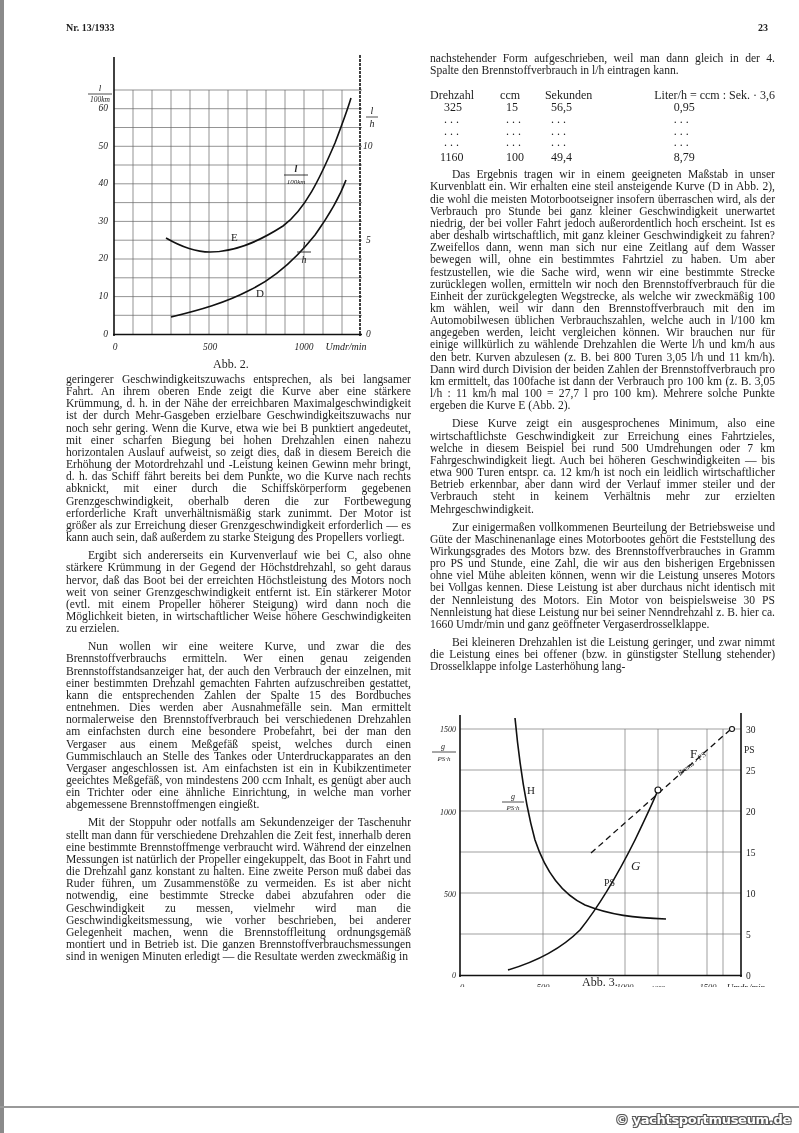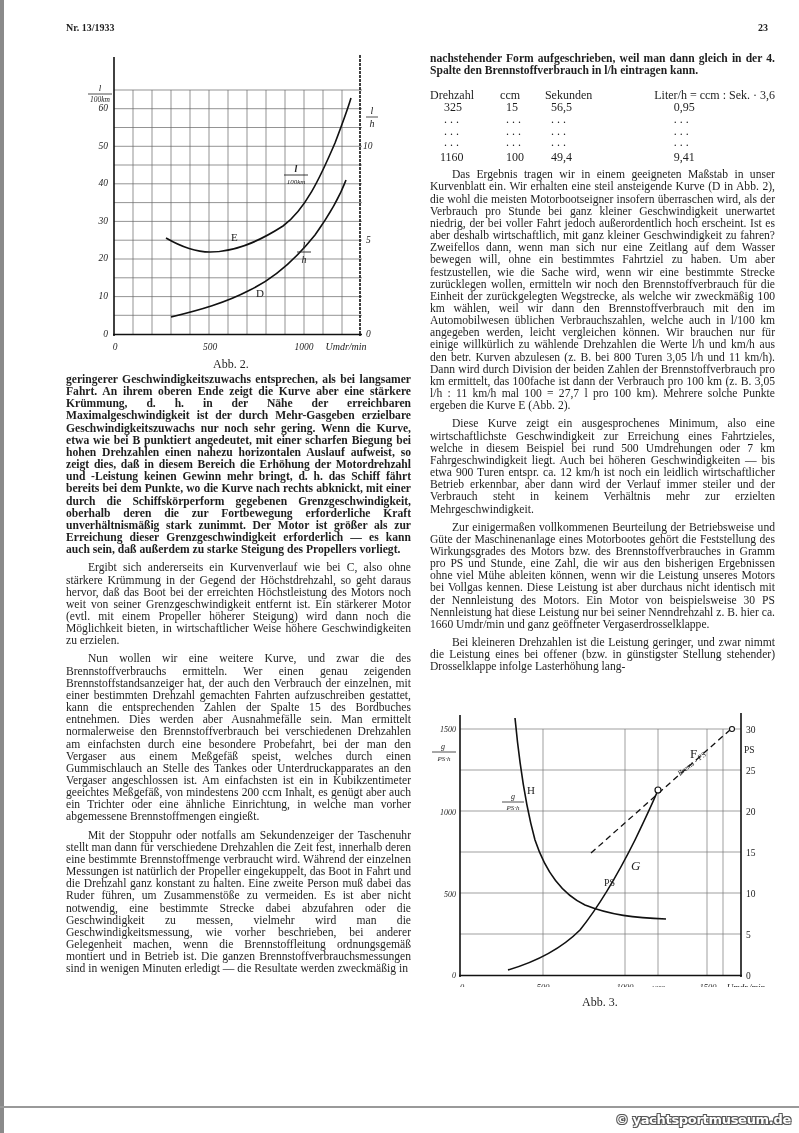--- a/index.html
+++ b/index.html
@@ -3,21 +3,21 @@
 <meta charset="utf-8">
 <style>
   html, body { margin: 0; padding: 0; background: #fff; }
   body { width: 799px; height: 1133px; position: relative; overflow: hidden;
          font-family: "Liberation Serif", "DejaVu Serif", serif; color: #1e1e1e; }
   .page-border { position: absolute; left: 0; top: 0; width: 4px; height: 1133px; background: #8a8a8a; }
   .hdr { position: absolute; top: 22px; font-size: 10px; font-weight: bold; }
   .col { position: absolute; font-size: 11.6px; line-height: 12.15px; text-align: justify; }
   .col p { margin: 0 0 6px 0; text-indent: 0; }
   .col p.ind { text-indent: 22px; }
-  .col p.noind { text-indent: 0; font-weight: bold; }
+  .col p.noind { text-indent: 0; }
   .caption { position: absolute; font-size: 12px; }
   svg text { font-family: "Liberation Serif", serif; }
   table.fuel { border-collapse: collapse; font-size: 12px; margin: 12px 0 6px 0; width: 100%; }
   table.fuel th { font-weight: normal; text-align: left; padding: 0; line-height: 13px; }
   table.fuel td { padding: 0; line-height: 11.6px; }
   .watermark { position: absolute; right: 8px; bottom: 6px; font-family: "DejaVu Sans", sans-serif;
                font-size: 13px; font-weight: bold; color: #fff; letter-spacing: -0.3px;
                text-shadow: -1px -1px 0 #555, 1px -1px 0 #555, -1px 1px 0 #555, 1px 1px 0 #555; }
   .rule { position: absolute; left: 0; right: 0; top: 1106px; height: 2px; background: #999; }
 </style>
@@ -153,21 +153,21 @@
       <tr>
           <td style="padding-left:14px">. . .</td>
           <td style="padding-left:14px">. . .</td>
           <td style="padding-left:14px">. . .</td>
           <td style="padding-left:54px">. . .</td>
         </tr>
       <tr>
           <td style="padding-left:10px;padding-top:3px">1160</td>
           <td style="padding-left:14px;padding-top:3px">100</td>
           <td style="padding-left:14px;padding-top:3px">49,4</td>
-          <td style="padding-left:54px;padding-top:3px">9,41</td>
+          <td style="padding-left:54px;padding-top:3px">8,79</td>
         </tr>
     </tbody>
   </table>
   <p class="ind">Das Ergebnis tragen wir in einem geeigneten Maßstab in unser Kurvenblatt ein. Wir erhalten eine steil ansteigende Kurve (D in Abb. 2), die wohl die meisten Motorbootseigner insofern überraschen wird, als der Verbrauch pro Stunde bei ganz kleiner Geschwindigkeit unerwartet niedrig, der bei voller Fahrt jedoch außerordentlich hoch erscheint. Ist es aber deshalb wirtschaftlich, mit ganz kleiner Geschwindigkeit zu fahren? Zweifellos dann, wenn man sich nur eine Zeitlang auf dem Wasser bewegen will, ohne ein bestimmtes Fahrtziel zu haben. Um aber festzustellen, wie die Sache wird, wenn wir eine bestimmte Strecke zurücklegen wollen, ermitteln wir noch den Brennstoffverbrauch für die Einheit der zurückgelegten Wegstrecke, als welche wir zweckmäßig 100 km wählen, weil wir dann den Brennstoffverbrauch mit den im Automobilwesen üblichen Verbrauchszahlen, welche auch in l/100 km angegeben werden, leicht vergleichen können. Wir brauchen nur für einige willkürlich zu wählende Drehzahlen die Werte l/h und km/h aus den betr. Kurven abzulesen (z. B. bei 800 Turen 3,05 l/h und 11 km/h). Dann wird durch Division der beiden Zahlen der Brennstoffverbrauch pro km ermittelt, das 100fache ist dann der Verbrauch pro 100 km (z. B. 3,05 l/h : 11 km/h mal 100 = 27,7 l pro 100 km). Mehrere solche Punkte ergeben die Kurve E (Abb. 2).</p>
   <p class="ind">Diese Kurve zeigt ein ausgesprochenes Minimum, also eine wirtschaftlichste Geschwindigkeit zur Erreichung eines Fahrtzieles, welche in diesem Beispiel bei rund 500 Umdrehungen oder 7 km Fahrgeschwindigkeit liegt. Auch bei höheren Geschwindigkeiten — bis etwa 900 Turen entspr. ca. 12 km/h ist noch ein leidlich wirtschaftlicher Betrieb erkennbar, aber dann wird der Verlauf immer steiler und der Verbrauch steht in keinem Verhältnis mehr zur erzielten Mehrgeschwindigkeit.</p>
   <p class="ind">Zur einigermaßen vollkommenen Beurteilung der Betriebsweise und Güte der Maschinenanlage eines Motorbootes gehört die Feststellung des Wirkungsgrades des Motors bzw. des Brennstoffverbrauches in Gramm pro PS und Stunde, eine Zahl, die wir aus den bisherigen Ergebnissen ohne viel Mühe ableiten können, wenn wir die Leistung unseres Motors bei Vollgas kennen. Diese Leistung ist aber durchaus nicht identisch mit der Nennleistung des Motors. Ein Motor von beispielsweise 30 PS Nennleistung hat diese Leistung nur bei seiner Nenndrehzahl z. B. hier ca. 1660 Umdr/min und ganz geöffneter Vergaserdrosselklappe.</p>
   <p class="ind">Bei kleineren Drehzahlen ist die Leistung geringer, und zwar nimmt die Leistung eines bei offener (bzw. in günstigster Stellung stehender) Drosselklappe infolge Lasterhöhung lang-</p>
 </div>
 
 <svg style="position:absolute;left:430px;top:712px;" width="369" height="275" viewBox="430 712 369 275">
@@ -230,16 +230,16 @@
   <g font-size="8" font-style="italic" fill="#222" text-anchor="middle">
     <text x="513" y="799">g</text>
     <line x1="502" y1="802" x2="524" y2="802" stroke="#222" stroke-width="0.8"></line>
     <text x="513" y="810" font-size="7">PS·h</text>
   </g>
   <text x="631" y="870" font-size="13" fill="#222" font-style="italic">G</text>
   <text x="604" y="886" font-size="10" fill="#222">PS</text>
   <text x="690" y="758" font-size="13" fill="#222">F</text>
   <text x="0" y="0" font-size="7.5" font-style="italic" fill="#222" transform="translate(680,776) rotate(-38)">Brems - PS</text>
 </svg>
-<div class="caption" style="left:582px;top:995px;">Abb. 3.</div>
+<div class="caption" style="left:582px;top:975px;">Abb. 3.</div>
 
 <div class="rule"></div>
 <div class="watermark">© yachtsportmuseum.de</div>
 
 </body></html>

